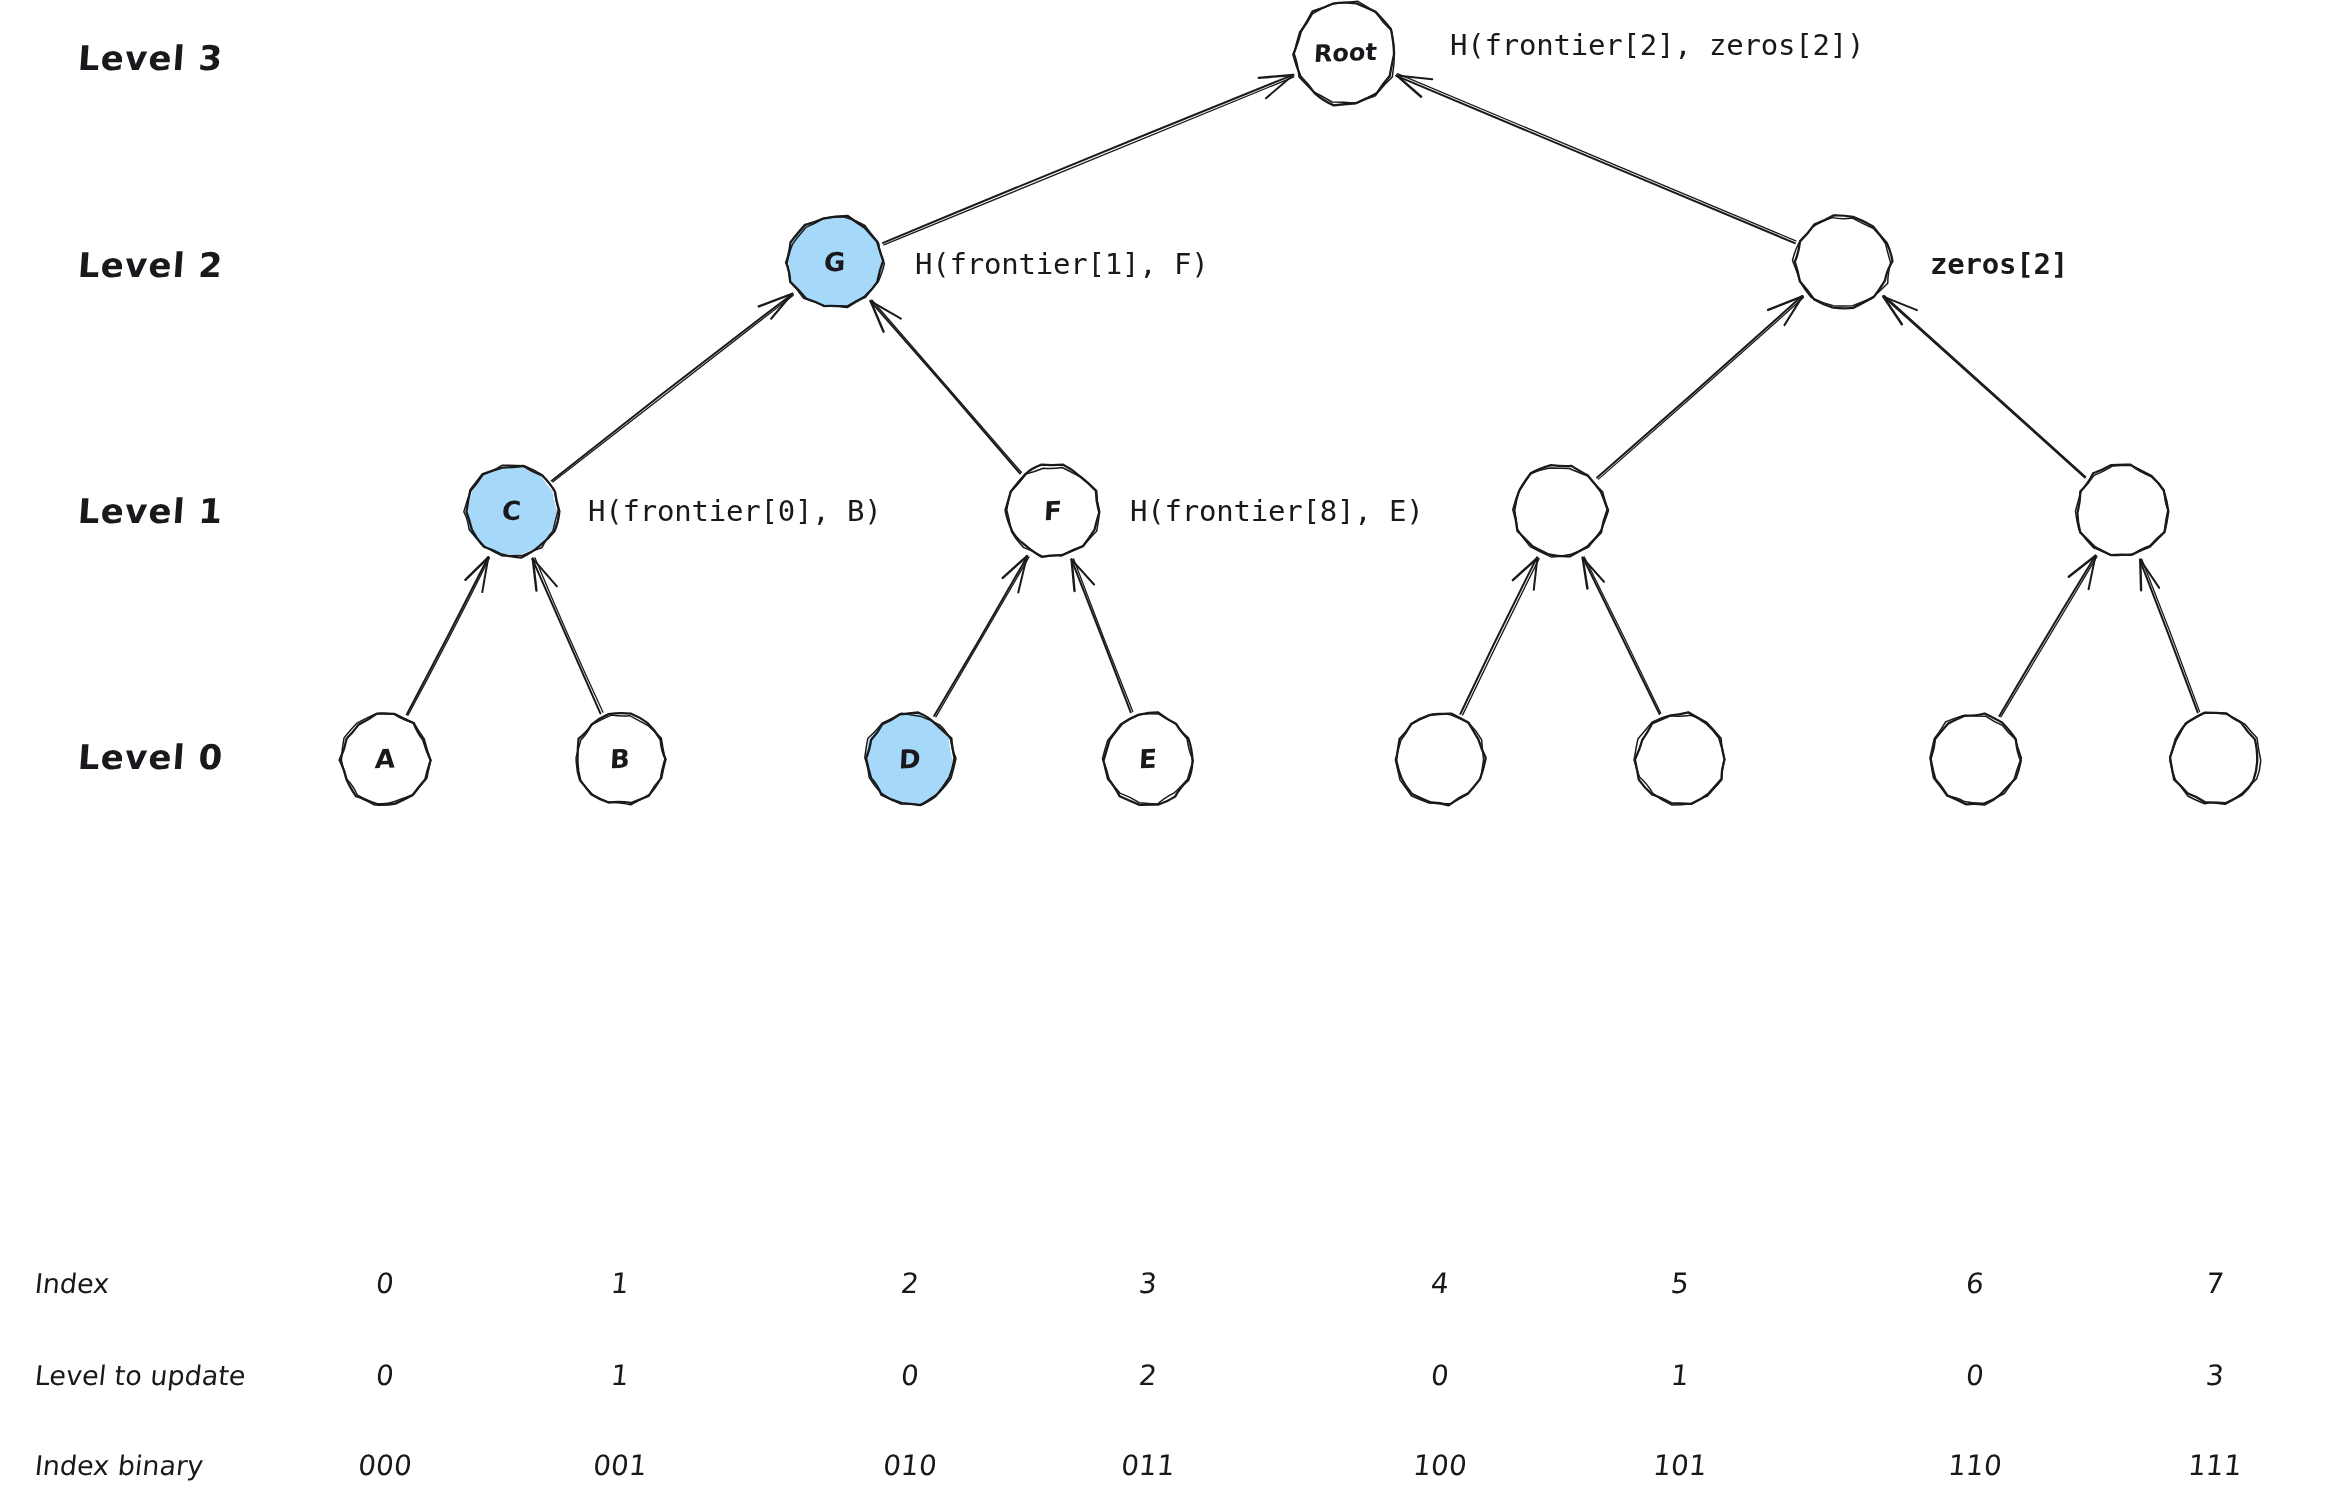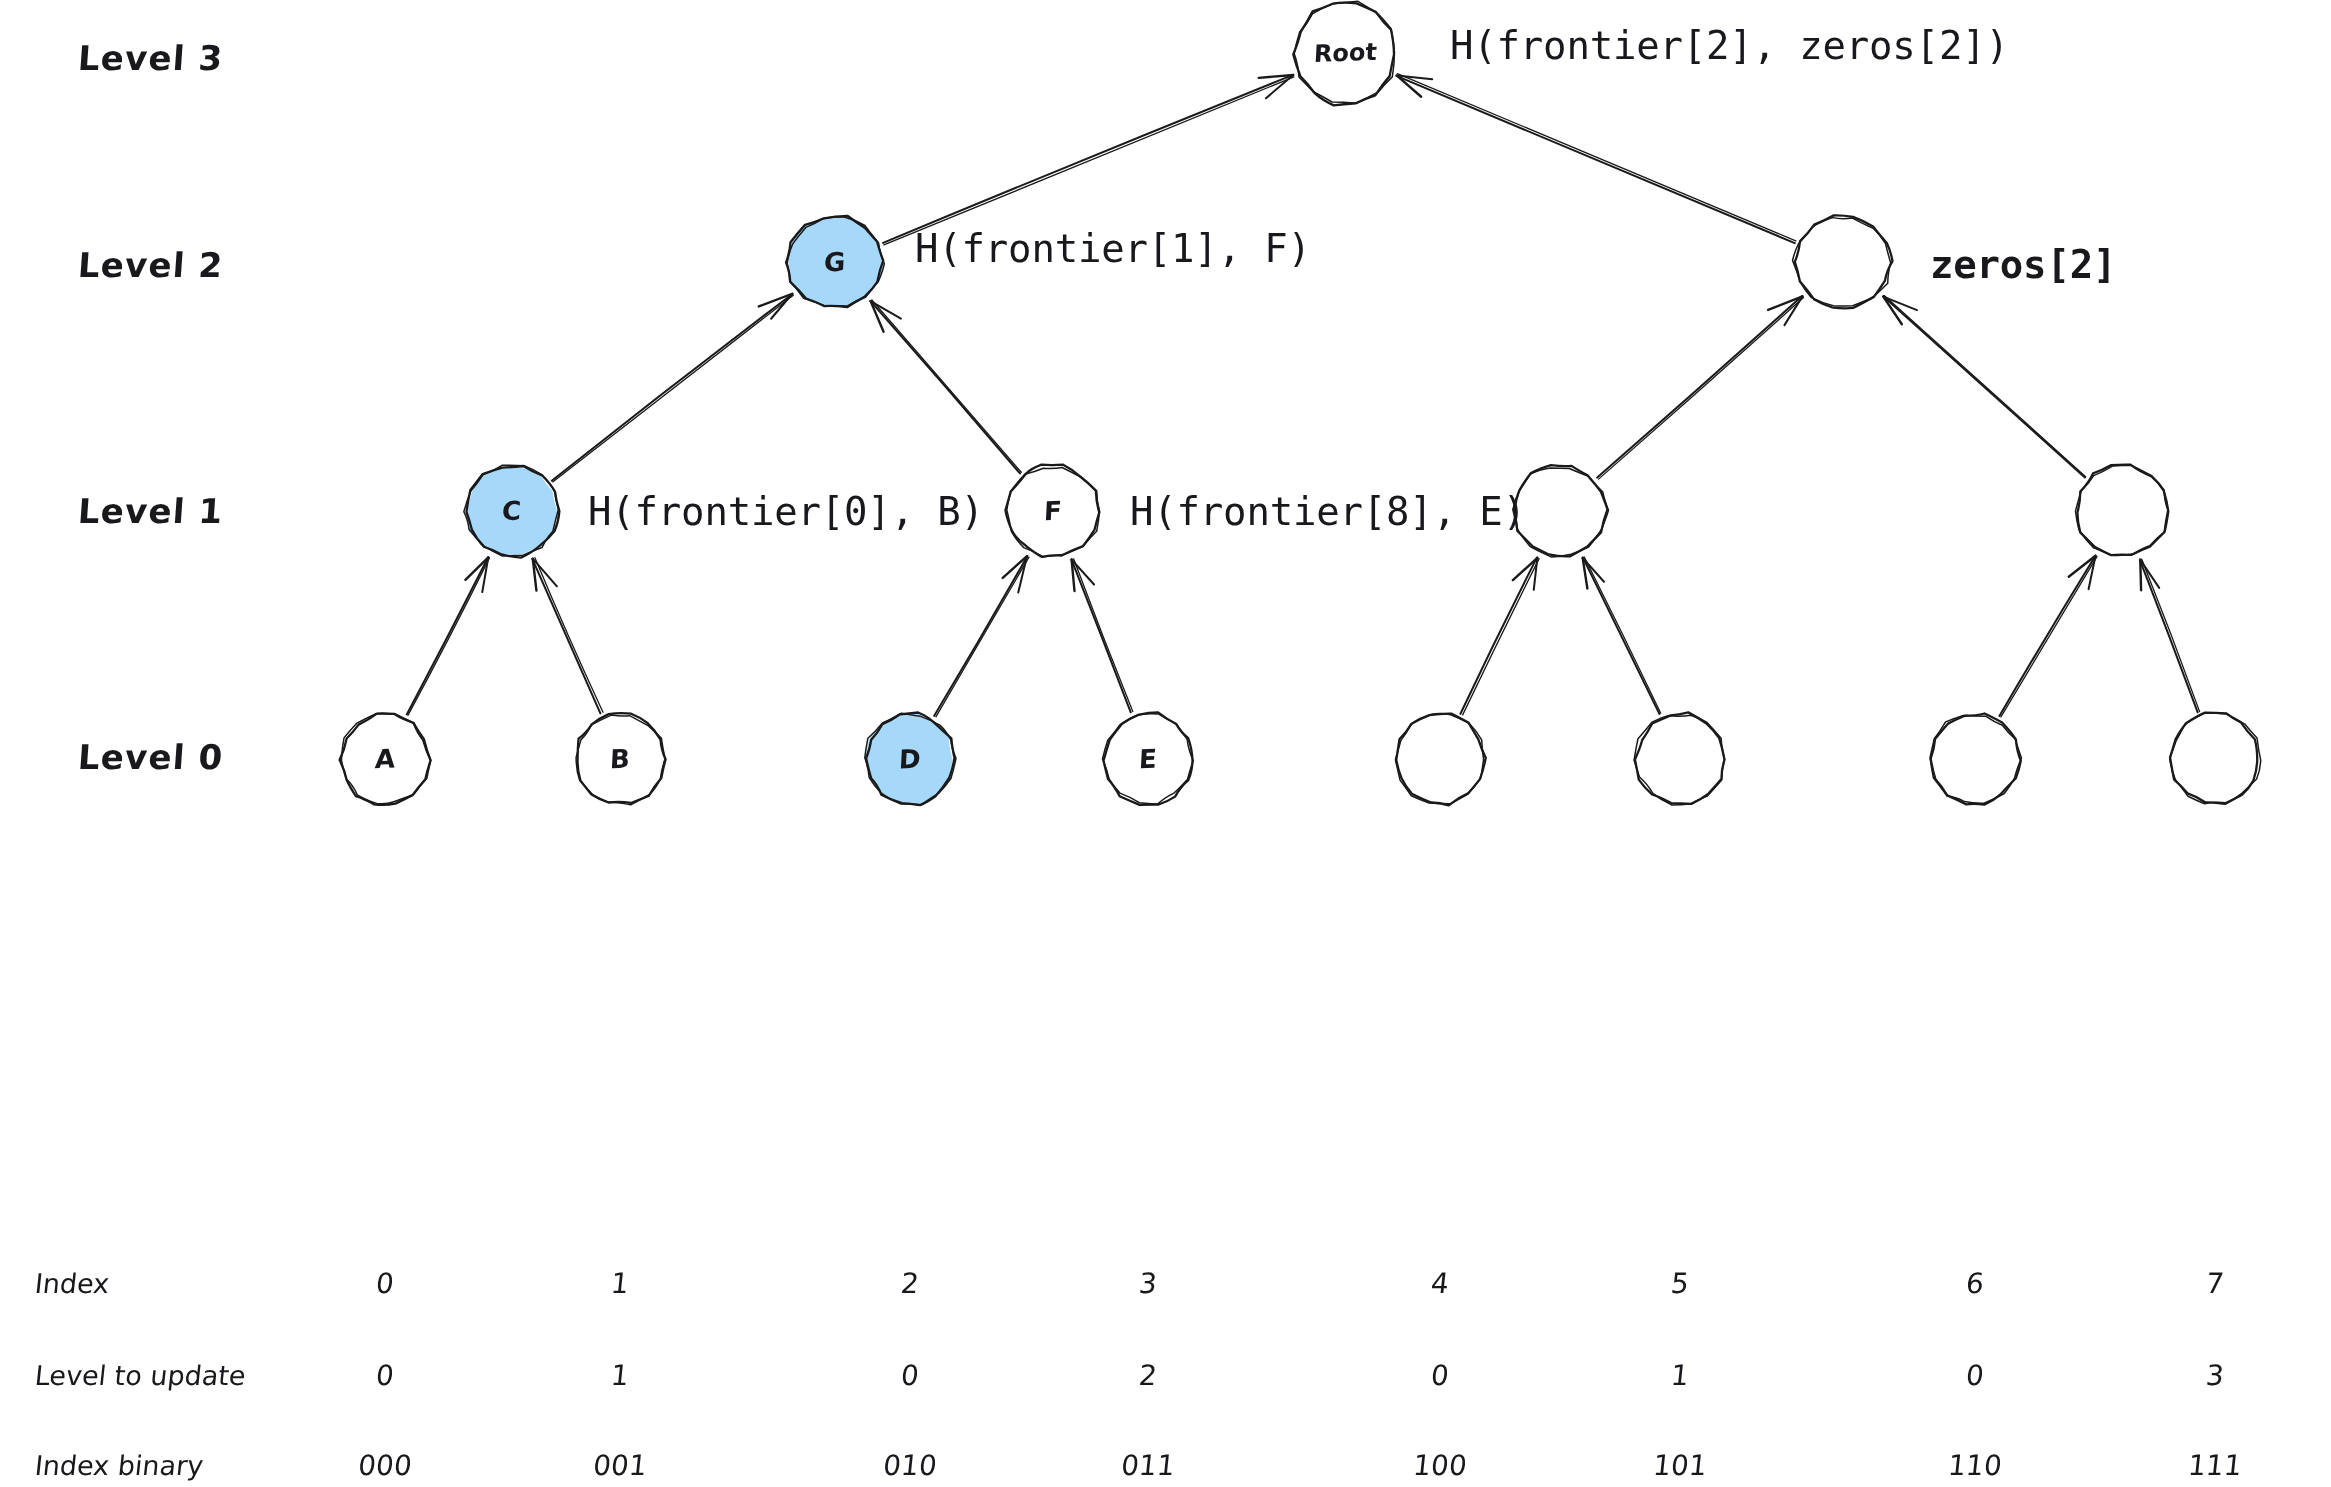--- a/index.html
+++ b/index.html
@@ -59,21 +59,21 @@
     white-space: nowrap;
   }
   .node-text.root-text {
     font-size: 24px;
     letter-spacing: 0px;
   }
   .node-annot {
     position: absolute;
     transform: translateY(-50%);
     font-family: "DejaVu Sans Mono", monospace;
-    font-size: 39px;
+    font-size: 29px;
     color: #19191d;
     white-space: nowrap;
     letter-spacing: -0.2px;
   }
   .table-row-label {
     position: absolute;
     transform: translateY(-50%) skewX(-6deg);
     font-family: "DejaVu Sans", sans-serif;
     font-size: 27px;
     font-weight: 500;
@@ -284,21 +284,21 @@
       </div>
       <div class="node" style="left: 2215px; top: 759px; width: 102px; height: 106px;">
         <svg width="114" height="118" viewBox="-57 -59 114 118">
           <path d="M 42.25 0.76 Q 42.05 10.95 38.33 21.65 Q 33.94 29.68 27.14 35.66 Q 16.84 41.16 9.93 44.99 Q -0.30 43.21 -9.49 43.51 Q -17.82 37.57 -27.46 34.36 Q -34.55 26.07 -40.85 20.65 Q -42.92 11.27 -44.92 -1.59 Q -42.51 -9.24 -39.44 -19.71 Q -34.26 -29.57 -28.42 -35.96 Q -18.37 -42.65 -9.97 -46.33 Q 0.16 -46.21 11.39 -45.56 Q 18.32 -40.00 25.84 -36.67 Q 32.46 -27.01 39.78 -19.77 Q 42.20 -11.06 42.25 0.76" fill="none" stroke="#1a1a1a" stroke-width="2.3" stroke-linecap="round"></path>
           <path d="M 45.71 1.15 Q 45.27 11.37 41.60 19.99 Q 33.31 28.32 26.84 34.22 Q 20.20 39.80 10.84 43.81 Q -0.75 42.53 -10.37 44.81 Q -19.38 41.13 -26.95 37.26 Q -33.18 28.69 -39.55 20.81 Q -43.64 11.40 -45.28 -0.44 Q -42.27 -9.13 -38.94 -18.13 Q -34.73 -25.59 -29.62 -35.66 Q -21.98 -40.51 -11.36 -45.71 Q -1.62 -46.35 11.41 -44.92 Q 21.56 -40.24 29.71 -34.96 Q 35.28 -28.07 42.03 -21.00 Q 43.51 -8.57 45.71 1.15" fill="none" stroke="#1a1a1a" stroke-width="1.5" stroke-linecap="round"></path>
         </svg>
       </div>
     </div>
   <div id="annots">
       <div class="node-annot" style="left: 1450px; top: 45px;">H(frontier[2], zeros[2])</div>
-      <div class="node-annot" style="left: 915px; top: 248px;">H(frontier[1], F)</div>
+      <div class="node-annot" style="left: 915px; top: 264px;">H(frontier[1], F)</div>
       <div class="node-annot" style="left: 1930px; top: 264px; font-weight: bold;">zeros[2]</div>
       <div class="node-annot" style="left: 588px; top: 511px;">H(frontier[0], B)</div>
       <div class="node-annot" style="left: 1130px; top: 511px;">H(frontier[8], E)</div>
     </div>
   <div id="table">
       <div class="table-row-label" style="left: 35px; top: 1283px;">Index</div>
       <div class="table-cell" style="left: 385px; top: 1283px;">0</div>
       <div class="table-cell" style="left: 620px; top: 1283px;">1</div>
       <div class="table-cell" style="left: 910px; top: 1283px;">2</div>
       <div class="table-cell" style="left: 1148px; top: 1283px;">3</div>

